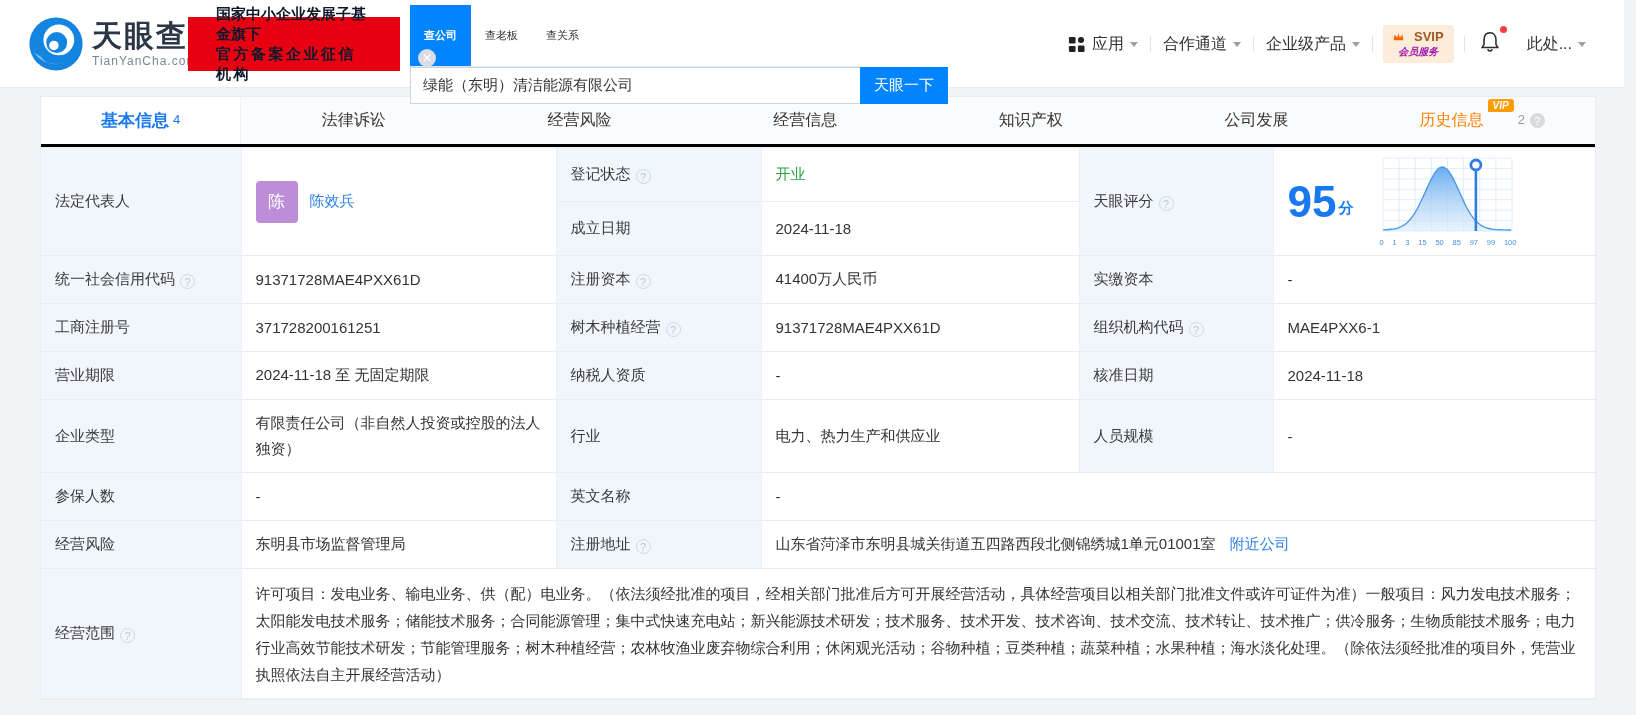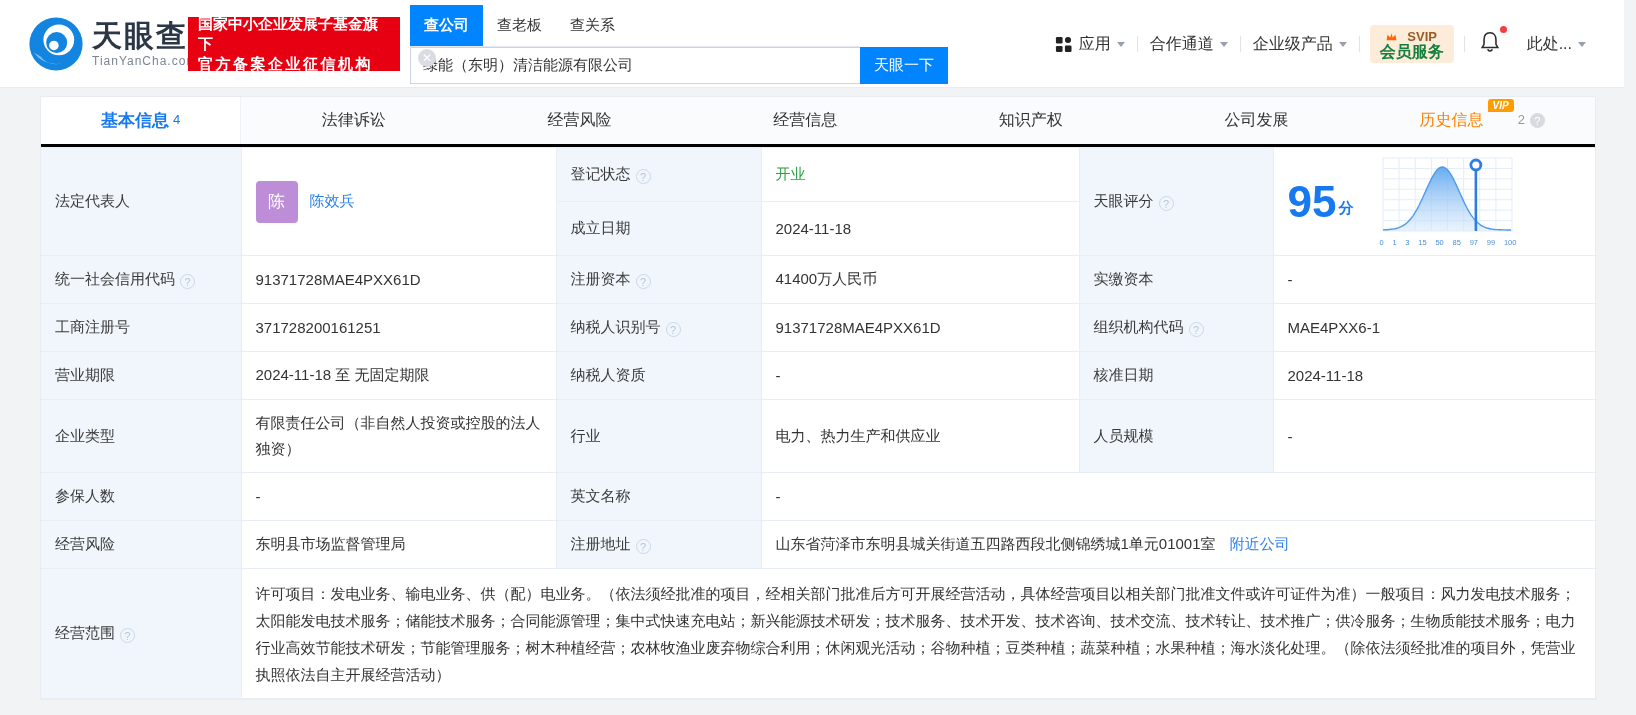--- a/index.html
+++ b/index.html
@@ -8,45 +8,45 @@
 
   
   .header { position:absolute; top:0; left:0; width:1624px; height:88px; background:#fff;
     border-bottom:1px solid #ececec; z-index:5; }
   .logo { position:absolute; left:28px; top:16px; display:flex; align-items:center; cursor:pointer; }
   .logo-mark { width:56px; height:56px; }
   .logo-txt { margin-left:8px; }
   .logo-cn { font-size:30px; font-weight:bold; color:#2b3744; letter-spacing:2px; line-height:32px; }
   .logo-en { font-size:12px; color:#7a8694; letter-spacing:1px; margin-top:2px; }
   .brand-badge { position:absolute; left:188px; top:17px; width:212px; height:54px; background:#e60012;
-    color:#ffffff; display:flex; flex-direction:column; justify-content:center; padding:0 10px; }
+    color:#0f172a; display:flex; flex-direction:column; justify-content:center; padding:0 28px; }
   .brand-badge .l1 { font-size:15px; font-weight:bold; line-height:20px; }
   .brand-badge .l2 { font-size:15px; font-weight:bold; line-height:20px; letter-spacing:2.5px; }
 
   .search-block { position:absolute; left:410px; top:5px; }
   .search-tabs { display:flex; align-items:flex-end; width:450px; border-bottom:1px solid #e3e7ed; }
-  .stab { font-size:15px; padding:11px 14px; cursor:pointer; color:#333; }
+  .stab { font-size:11px; padding:23px 14px; cursor:pointer; color:#333; }
   .stab.active { background:#0084ff; color:#fff; font-weight:bold; }
   .search-row { display:flex; }
   .search-input { width:450px; height:37px; border:1px solid #ccd4df; border-right:none; outline:none;
     font-size:15px; padding:0 36px 0 12px; color:#333; font-family:inherit; }
   .clear-ic { position:absolute; left:418px; top:49px; width:18px; height:18px; border-radius:50%;
     background:#d9dde3; color:#fff; font-size:12px; line-height:18px; text-align:center; cursor:pointer; }
   .search-btn { width:88px; height:37px; background:#0084ff; color:#fff; border:none; font-size:15px;
     cursor:pointer; font-family:inherit; }
 
   .top-nav { position:absolute; right:26px; top:24px; display:flex; align-items:center; height:40px; }
   .nav-item { display:flex; align-items:center; font-size:16px; color:#333; cursor:pointer; padding:0 12px; white-space:nowrap; }
   .nav-sep { width:1px; height:16px; background:#e3e3e3; }
   .caret { display:inline-block; width:0; height:0; border-left:4px solid transparent; border-right:4px solid transparent;
     border-top:5px solid #98a0ab; margin-left:6px; }
   .grid-ic { width:17px; height:17px; margin-right:7px; }
   .svip { background:#fcecd9; border-radius:4px; padding:4px 10px; text-align:center; line-height:15px; cursor:pointer; margin:0 10px; }
   .svip .s1 { font-size:13px; font-weight:bold; color:#9a5b28; display:flex; align-items:center; justify-content:center; gap:10px; }
-  .svip .s2 { font-size:16px; font-weight:bold; color:#15803d; }
+  .svip .s2 { font-size:10px; font-weight:bold; color:#a21caf;font-style:italic; }
   .bell-wrap { position:relative; padding:0 14px; cursor:pointer; }
   .red-dot { position:absolute; top:-4px; right:8px; width:7px; height:7px; border-radius:50%; background:#f53f3f; }
 
   
   .card { position:absolute; left:40px; top:96px; width:1556px; background:#fff; border:1px solid #e9edf2; }
   .page-tabs { display:flex; height:50px; background:#fafbfd; border-bottom:3px solid #000000; }
   .ptab { flex:1; display:flex; align-items:center; justify-content:center; font-size:16px; color:#333;
     cursor:pointer; position:relative; }
   .ptab.active { flex:none; width:200px; background:#fff; border-right:1px solid #eef1f5; }
   .ptab.active .ptab-label { color:#1778f0; font-weight:bold; font-size:17px; }
@@ -289,21 +289,21 @@
         <span class="lt">实缴资本</span>
       </td>
       <td>-</td>
     </tr>
     <tr style="height:48px;">
       <td class="lbl">
         <span class="lt">工商注册号</span>
       </td>
       <td>371728200161251</td>
       <td class="lbl">
-        <span class="lt">纳税人识别号</span><span class="help">?</span>
+        <span class="lt">树木种植经营</span><span class="help">?</span>
       </td>
       <td>91371728MAE4PXX61D</td>
       <td class="lbl">
         <span class="lt">组织机构代码</span><span class="help">?</span>
       </td>
       <td>MAE4PXX6-1</td>
     </tr>
     <tr style="height:48px;">
       <td class="lbl">
         <span class="lt">营业期限</span>

